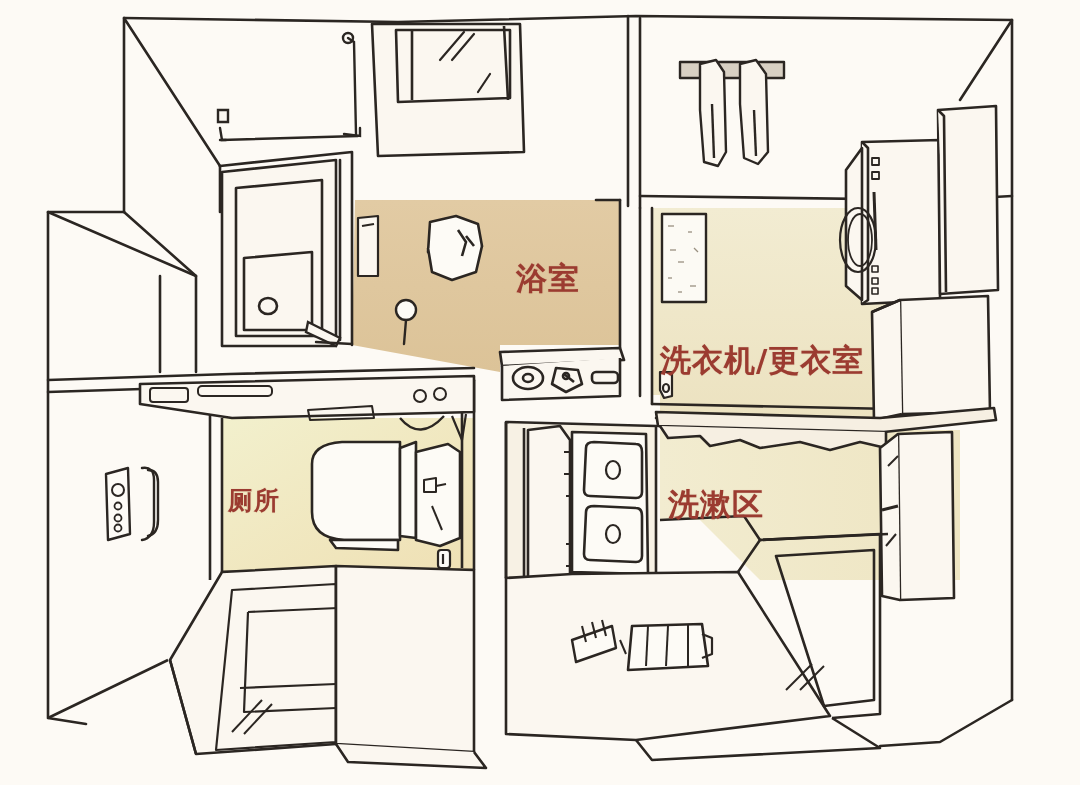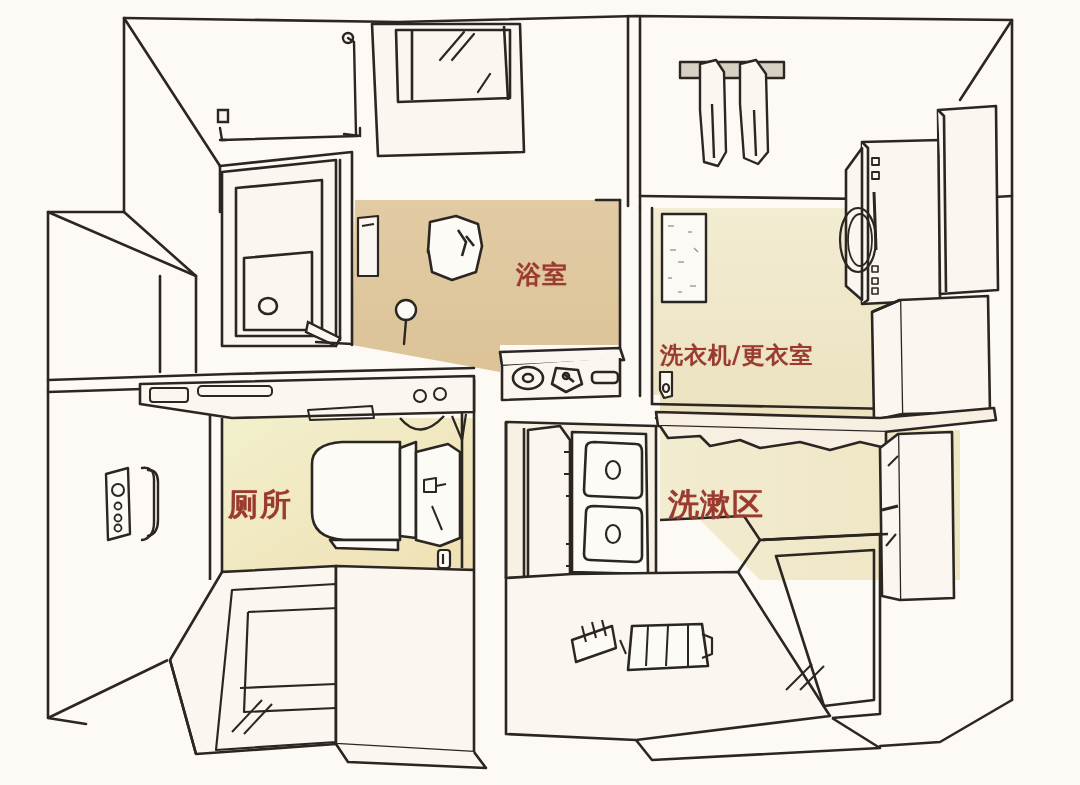--- a/index.html
+++ b/index.html
@@ -26,23 +26,23 @@
   }
   .room-label {
     position: absolute;
     color: #9b3b30;
     font-weight: bold;
     letter-spacing: 1px;
     white-space: nowrap;
     font-family: "DejaVu Sans", "Liberation Sans", sans-serif;
     text-shadow: 0 0 1px rgba(155,59,48,0.35);
   }
-  #label-bathroom   { left: 516px; top: 258px; font-size: 25px; }
-  #label-laundry    { left: 660px; top: 340px; font-size: 23px; }
-  #label-toilet     { left: 228px; top: 484px; font-size: 31px; }
+  #label-bathroom   { left: 516px; top: 258px; font-size: 31px; }
+  #label-laundry    { left: 660px; top: 340px; font-size: 31px; }
+  #label-toilet     { left: 228px; top: 484px; font-size: 25px; }
   #label-washbasin  { left: 688px; top: 484px; font-size: 31px; }
 </style>
 </head>
 <body>
 
 <div id="stage">
 
   <svg id="sketch" viewBox="0 0 1080 785">
     <defs>
       <linearGradient id="gBath" x1="0" y1="0" x2="0" y2="1">

